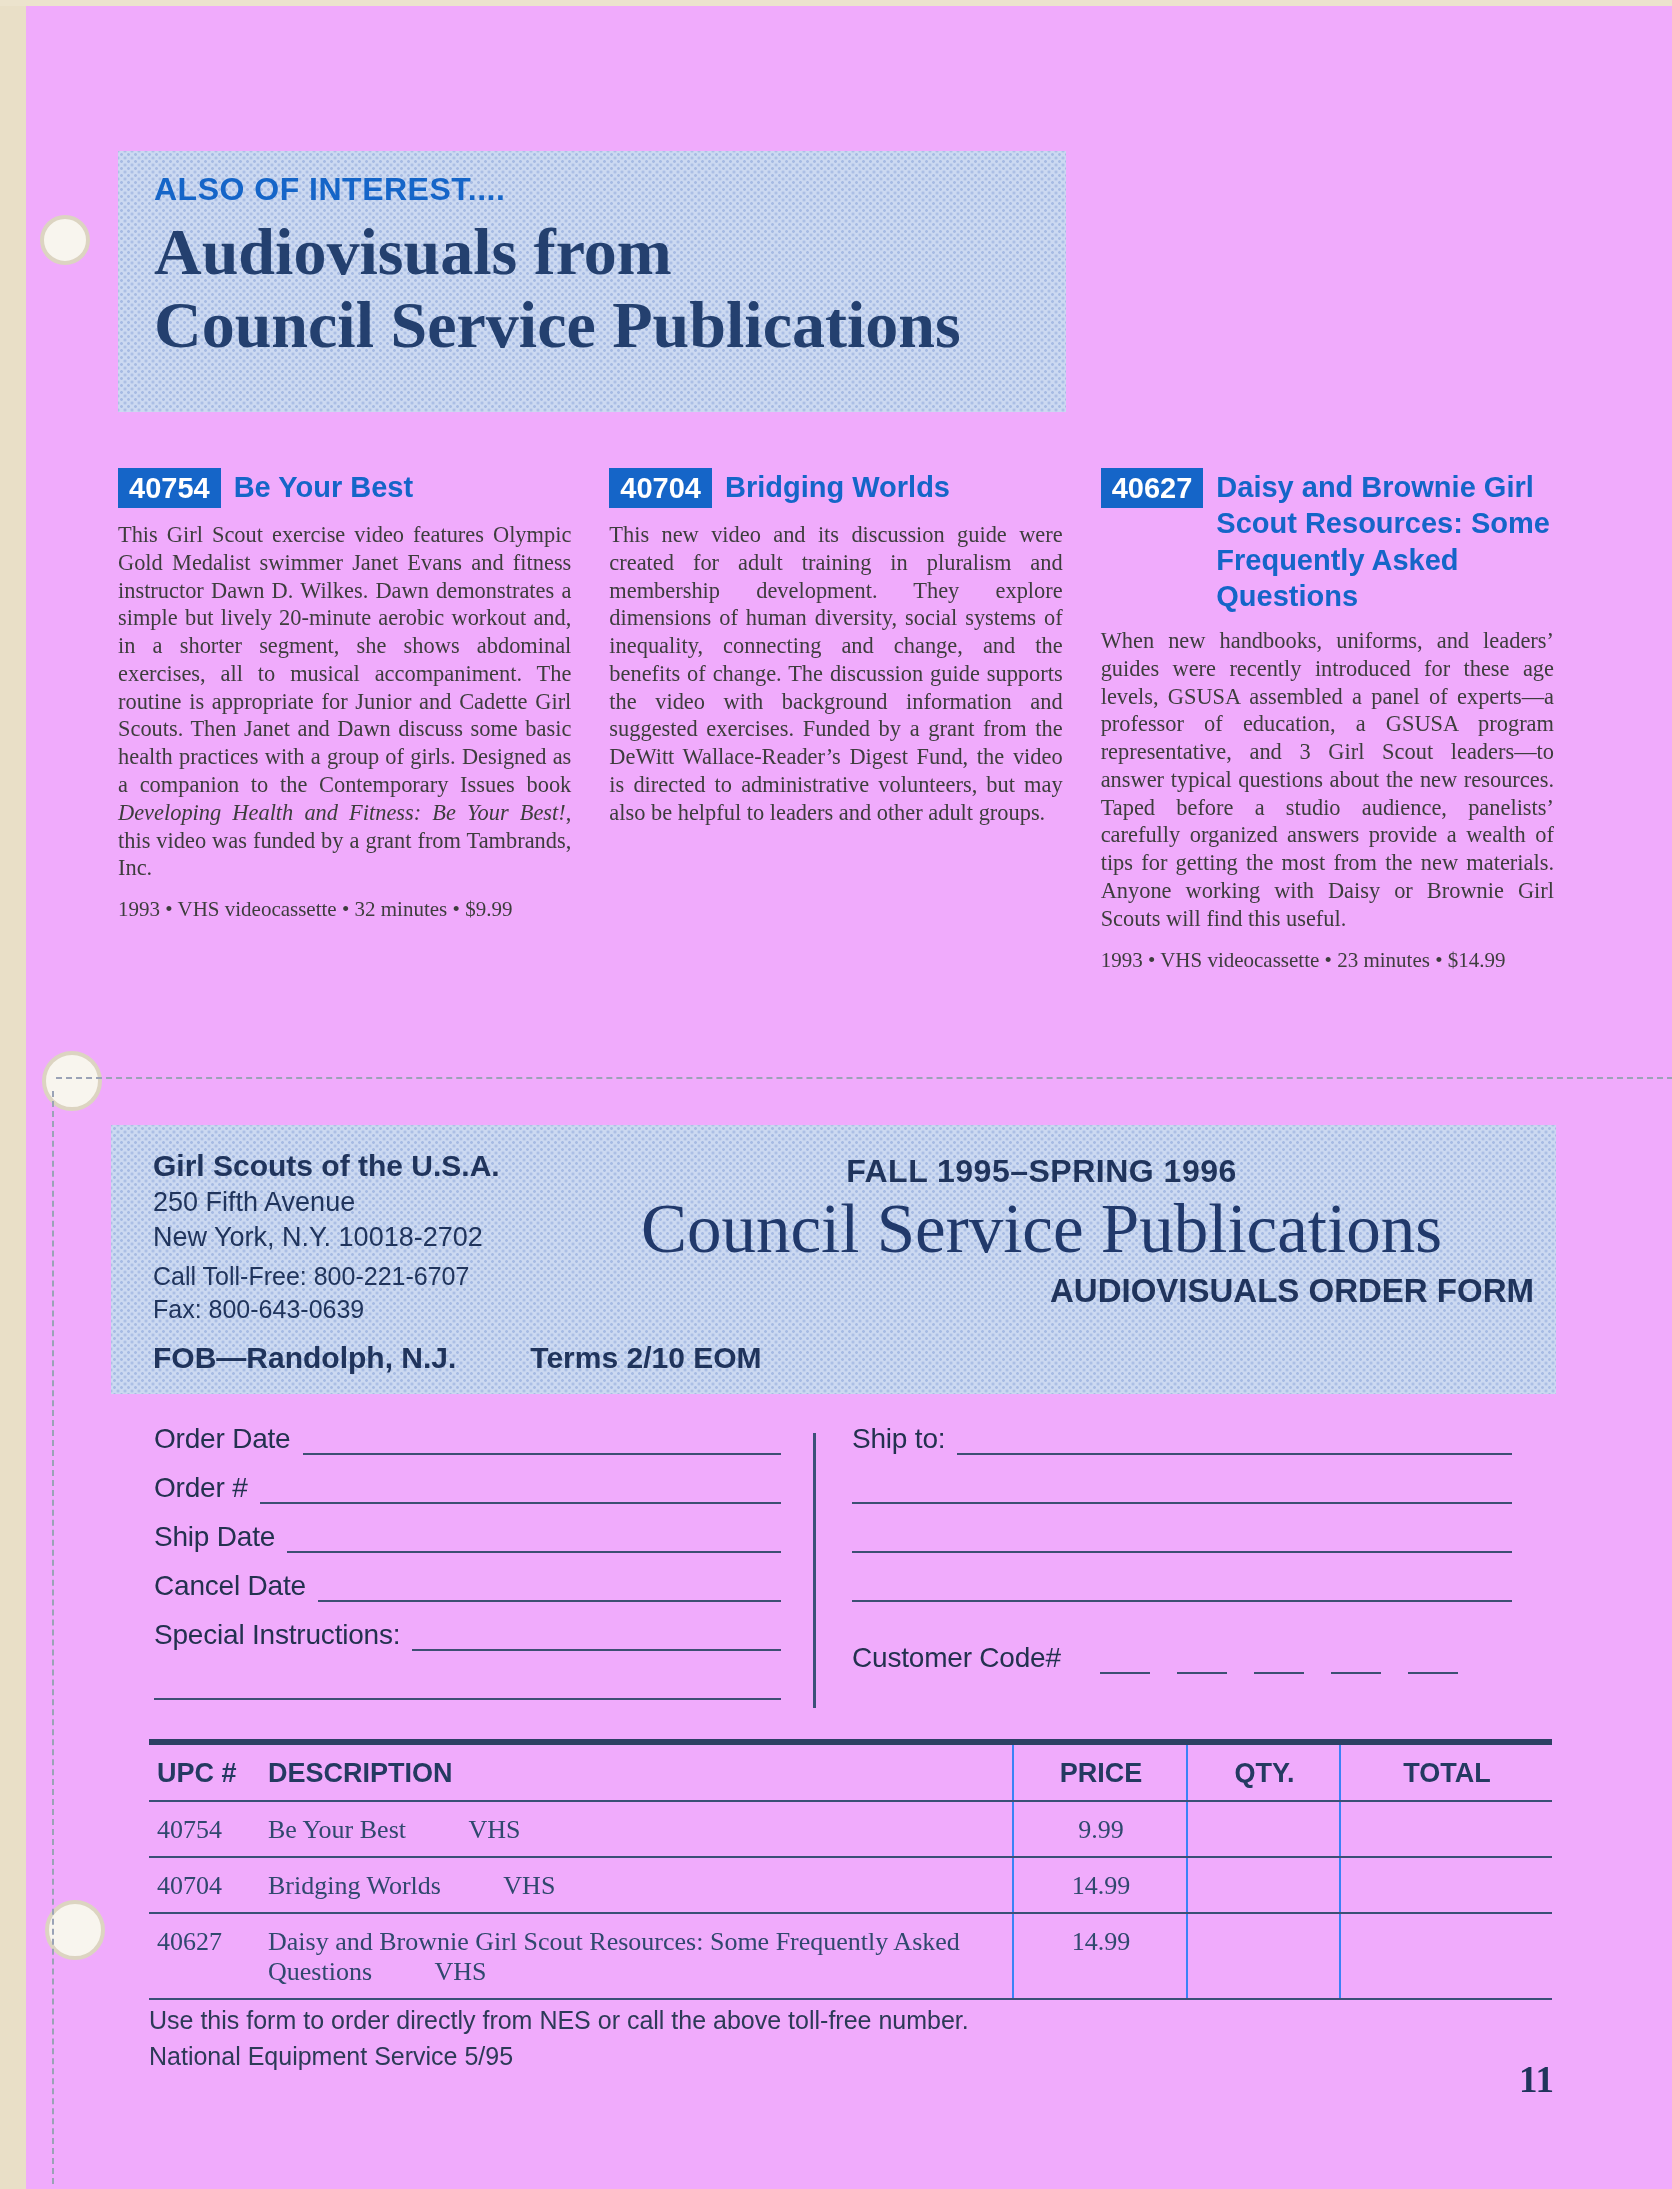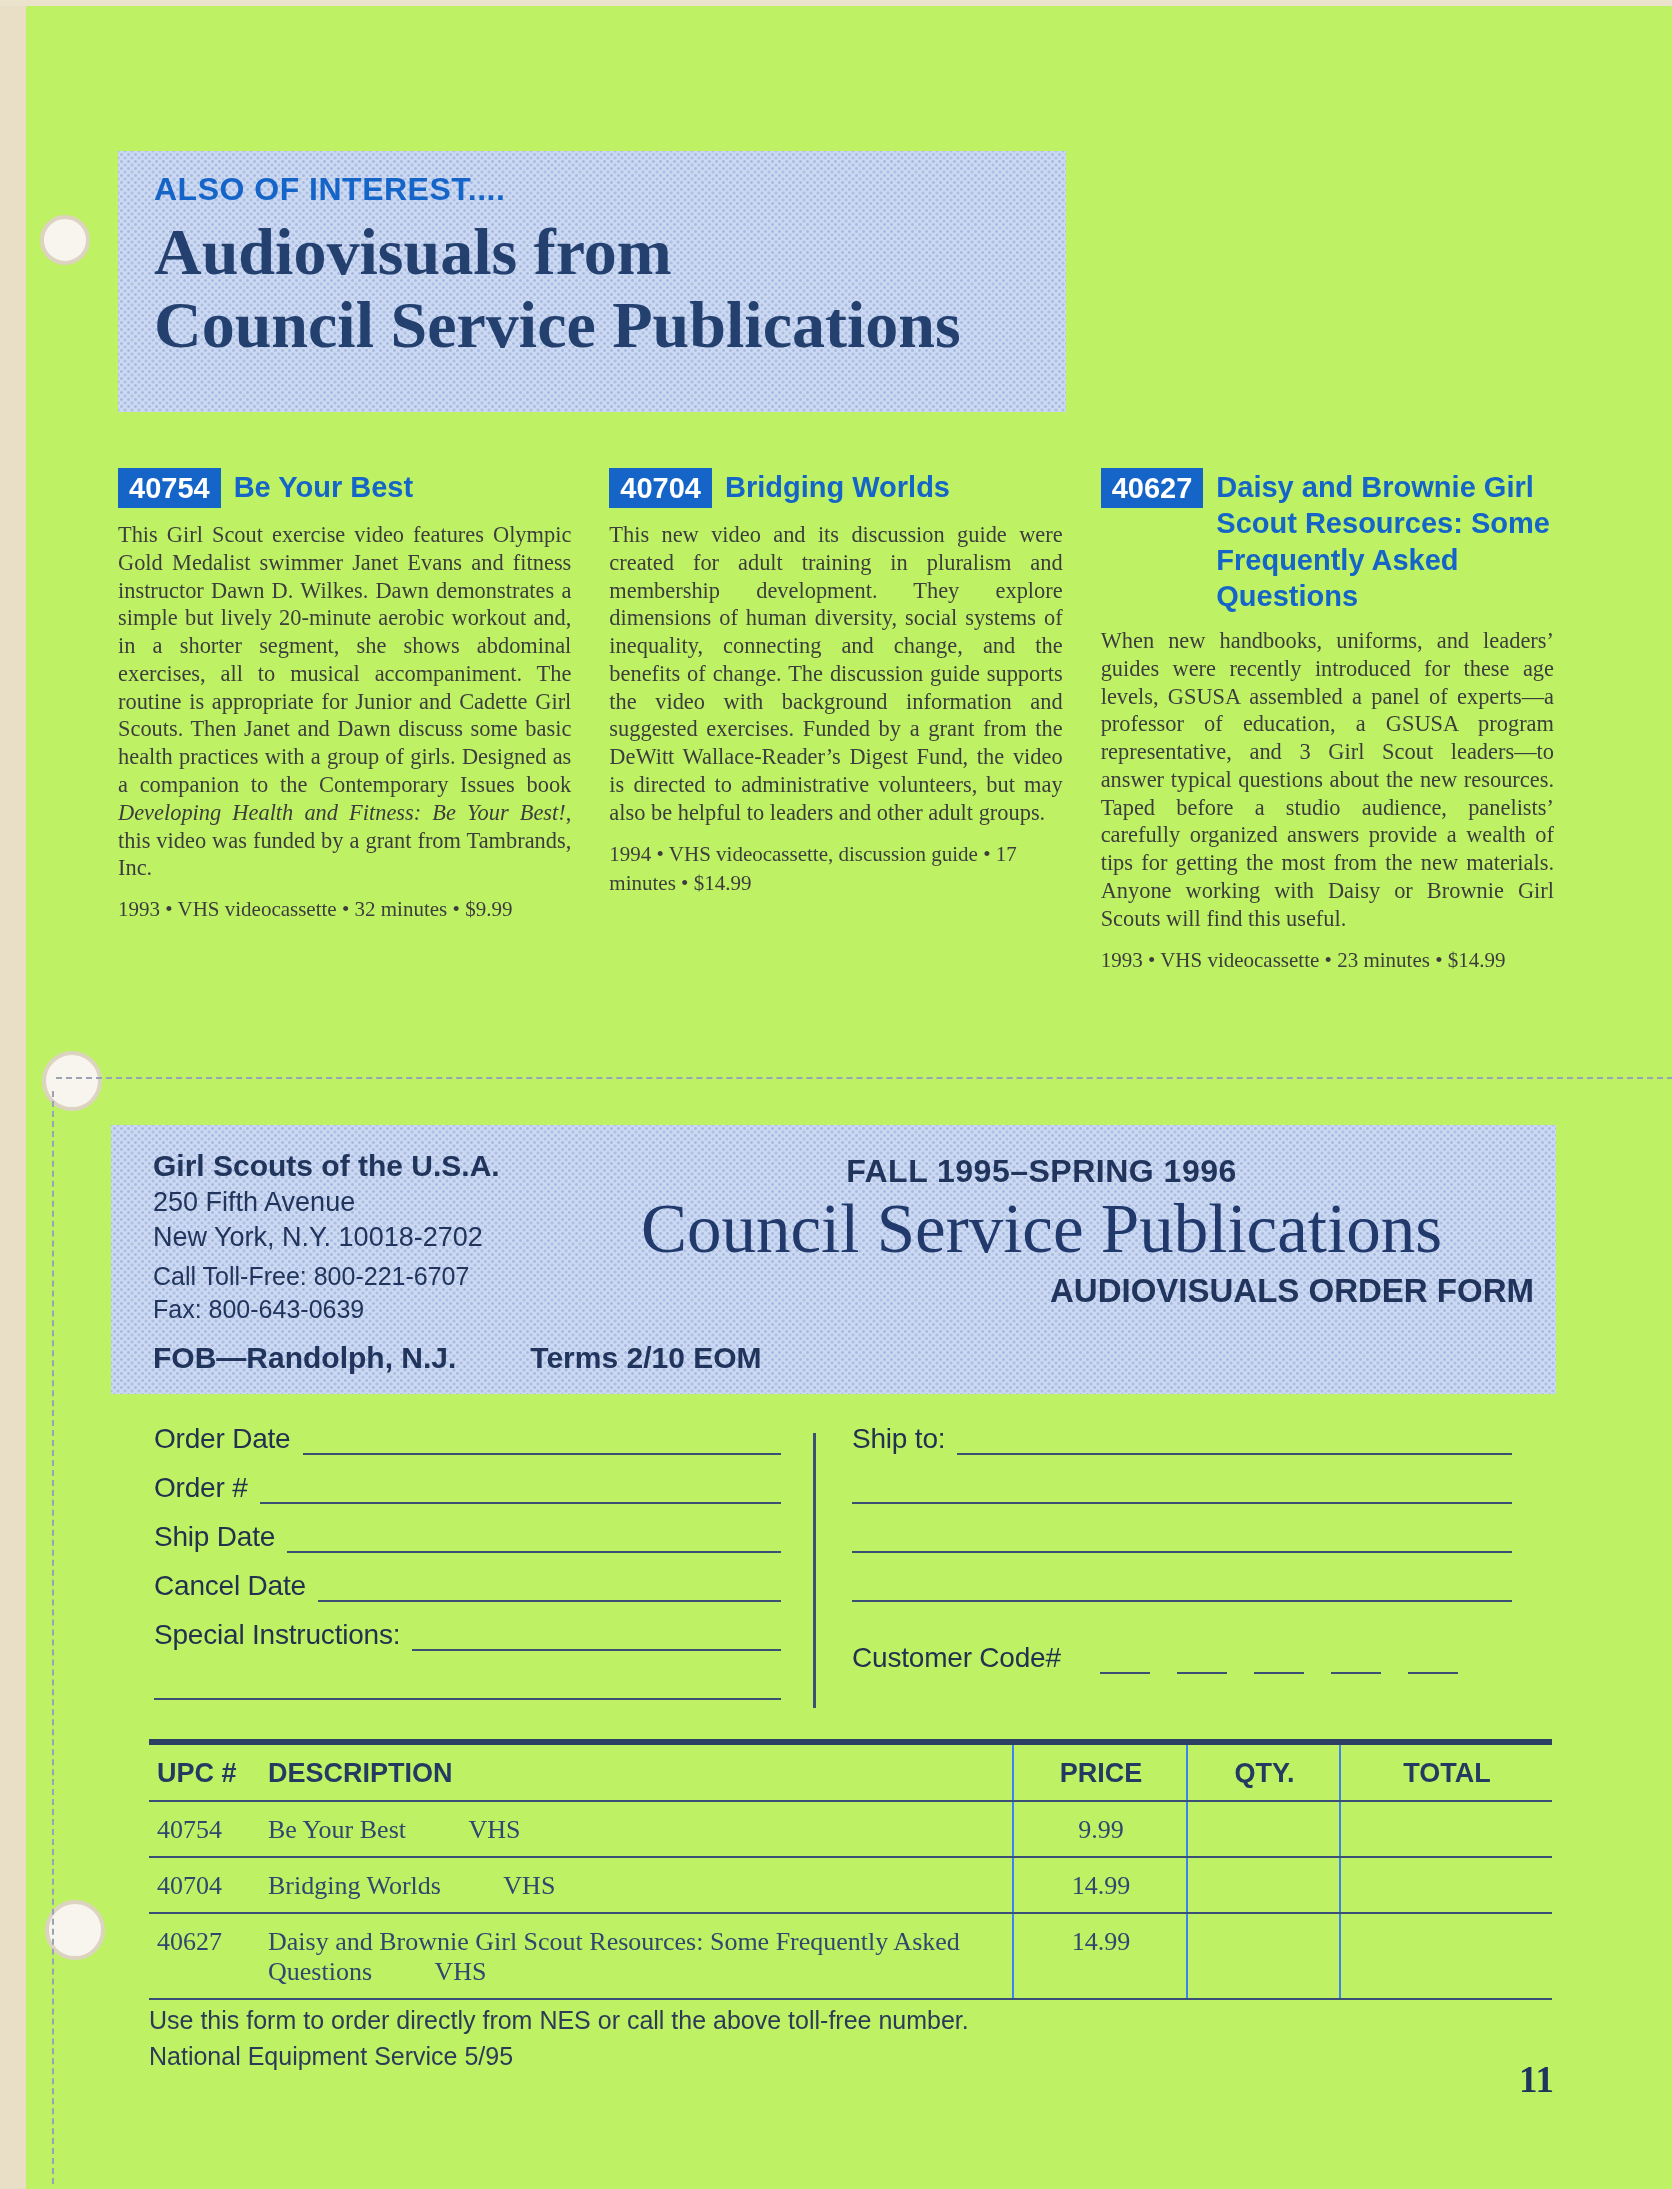--- a/index.html
+++ b/index.html
@@ -1,19 +1,19 @@
 <!DOCTYPE html>
 <html><head>
 <meta charset="utf-8">
 <style>
   * { margin:0; padding:0; box-sizing:border-box; }
   html,body { background:#cfcfcf; }
   .page {
     position:relative; width:1673px; height:2190px;
-    background:#bef264; overflow:hidden;
+    background:#f0abfc; overflow:hidden;
     font-family:"Liberation Sans", sans-serif;
   }
   .edge-strip { position:absolute; left:0; top:0; width:26px; height:100%; background:#e9dfc7; }
   .edge-strip-top { position:absolute; left:0; top:0; width:100%; height:6px; background:#ece3cd; }
   .hole { position:absolute; border-radius:50%; background:#f8f5ee; border:4px solid #dcd4c1; }
   .hole-1 { left:40px; top:215px; width:50px; height:50px; }
   .hole-2 { left:42px; top:1051px; width:60px; height:60px; }
   .hole-3 { left:45px; top:1900px; width:60px; height:60px; }
 
   .halftone {
@@ -109,21 +109,20 @@
       <p class="product-body"><span>This Girl Scout exercise video features Olympic Gold Medalist swimmer Janet Evans and fitness instructor Dawn D. Wilkes. Dawn demonstrates a simple but lively 20-minute aerobic workout and, in a shorter segment, she shows abdominal exercises, all to musical accompaniment. The routine is appropriate for Junior and Cadette Girl Scouts. Then Janet and Dawn discuss some basic health practices with a group of girls. Designed as a companion to the Contemporary Issues book </span><em>Developing Health and Fitness: Be Your Best!</em><span>, this video was funded by a grant from Tambrands, Inc.</span></p>
       <p class="product-specs">1993 • VHS videocassette • 32 minutes • $9.99</p>
     </article>
 
     <article class="product">
       <header class="product-head">
         <span class="code-badge">40704</span>
         <h2 class="product-title">Bridging Worlds</h2>
       </header>
       <p class="product-body">This new video and its discussion guide were created for adult training in pluralism and membership development. They explore dimensions of human diversity, social systems of inequality, connecting and change, and the benefits of change. The discussion guide supports the video with background information and suggested exercises. Funded by a grant from the DeWitt Wallace-Reader’s Digest Fund, the video is directed to administrative volunteers, but may also be helpful to leaders and other adult groups.</p>
-      <p class="product-specs">1994 • VHS videocassette, discussion guide • 17 minutes • $14.99</p>
     </article>
 
     <article class="product">
       <header class="product-head">
         <span class="code-badge">40627</span>
         <h2 class="product-title">Daisy and Brownie Girl Scout Resources: Some Frequently Asked Questions</h2>
       </header>
       <p class="product-body">When new handbooks, uniforms, and leaders’ guides were recently introduced for these age levels, GSUSA assembled a panel of experts—a professor of education, a GSUSA program representative, and 3 Girl Scout leaders—to answer typical questions about the new resources. Taped before a studio audience, panelists’ carefully organized answers provide a wealth of tips for getting the most from the new materials. Anyone working with Daisy or Brownie Girl Scouts will find this useful.</p>
       <p class="product-specs">1993 • VHS videocassette • 23 minutes • $14.99</p>
     </article>

